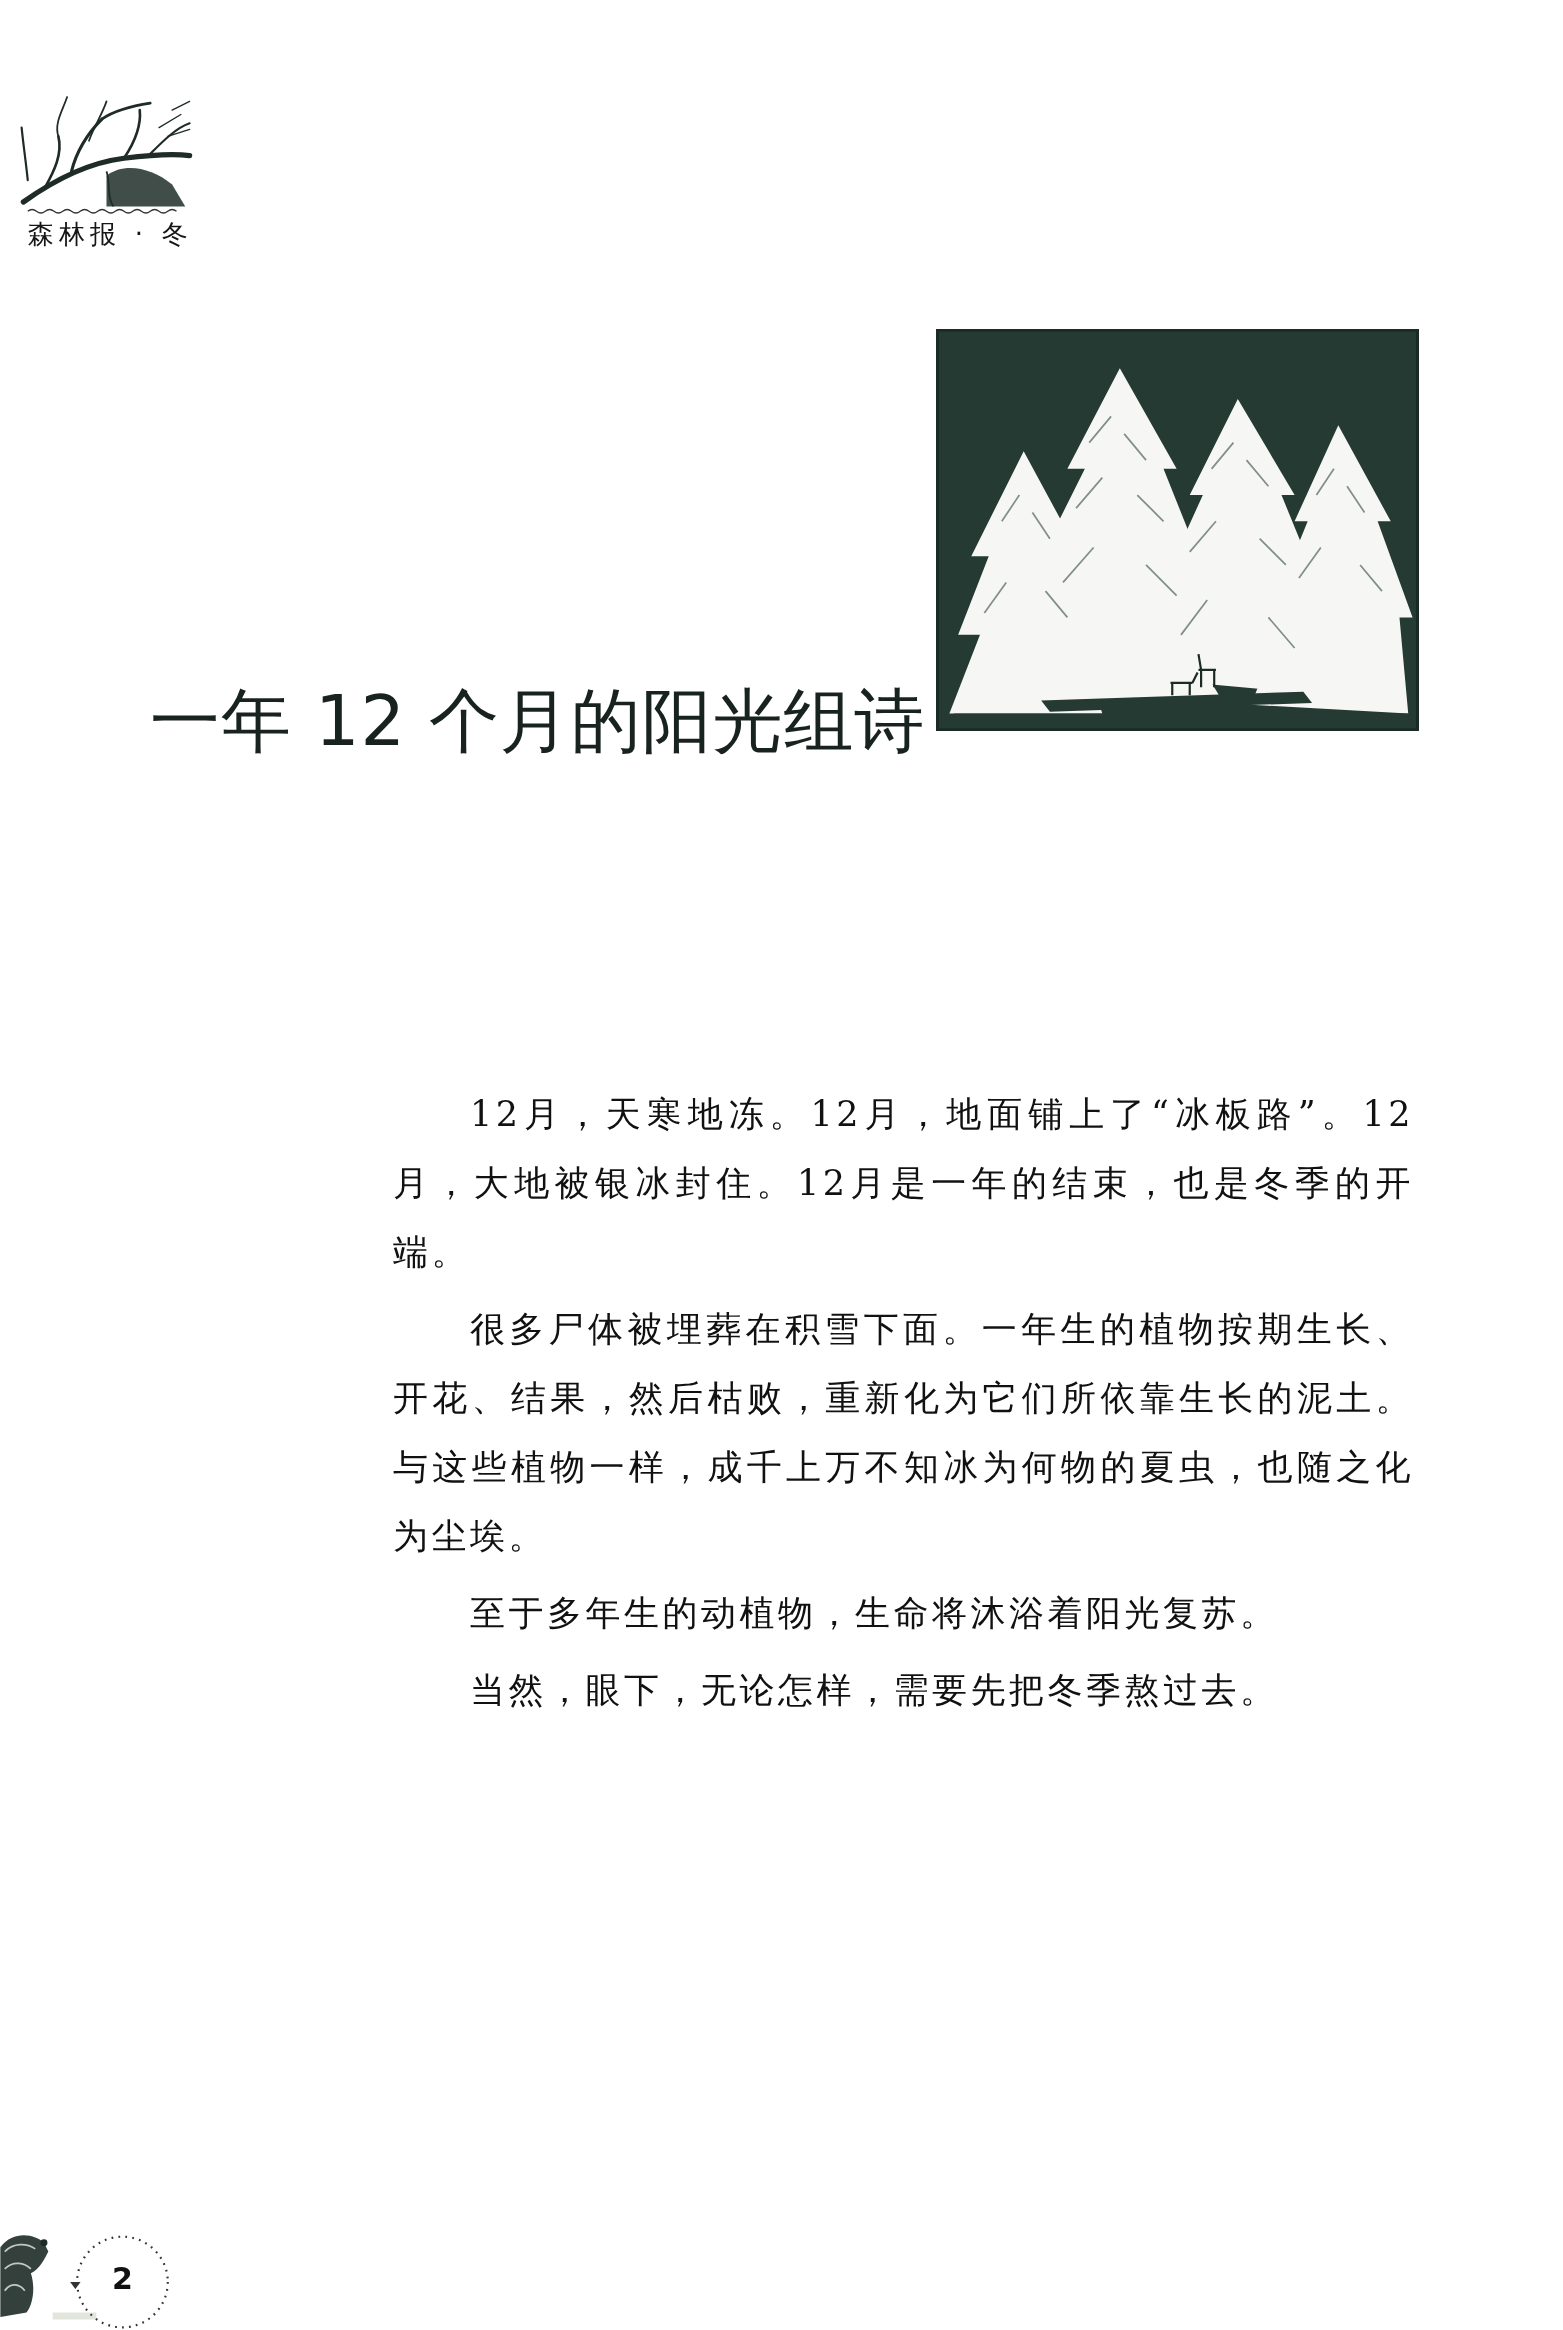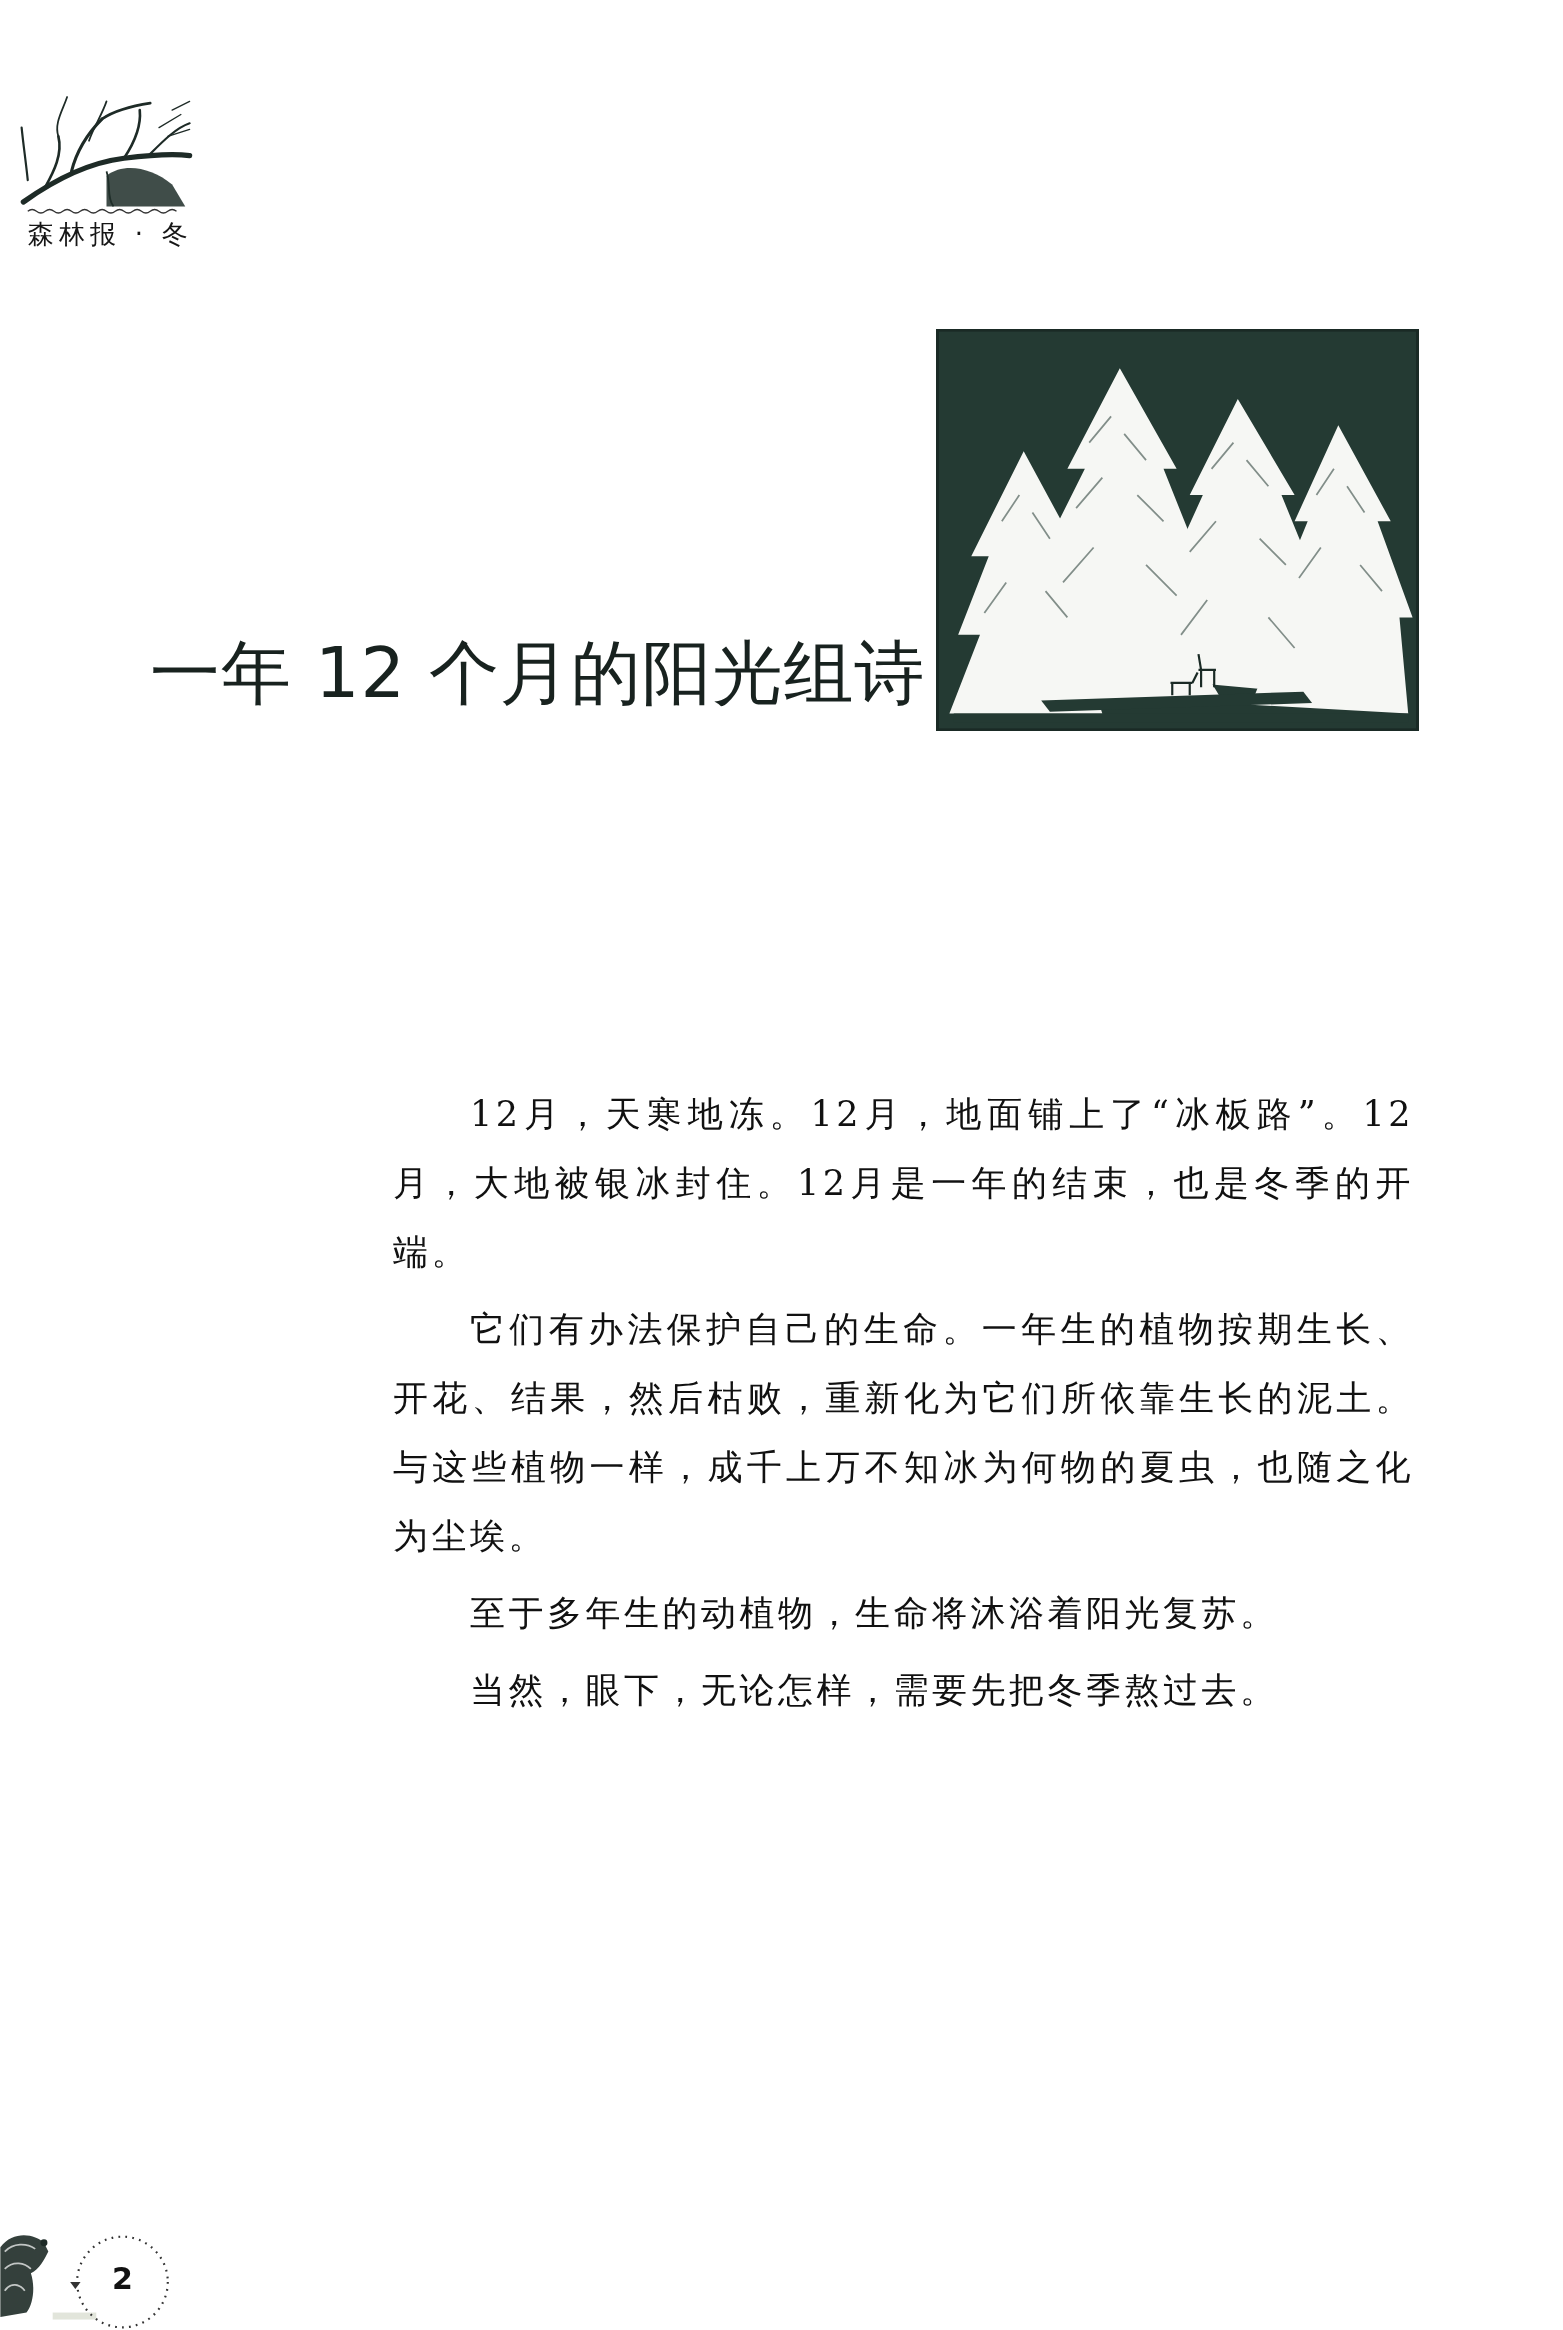--- a/index.html
+++ b/index.html
@@ -6,21 +6,21 @@
   body { width: 1563px; height: 2330px; position: relative; overflow: hidden;
          font-family: "DejaVu Serif", "Liberation Serif", serif; color: #111; }
 
   
   .header { position: absolute; left: 19px; top: 75px; width: 175px; height: 188px; text-align: center; }
   .header svg { position: absolute; left: 0; top: 0; }
   .header-label { position: absolute; left: 8.7px; top: 219px; font-family: "DejaVu Sans", sans-serif;
                   font-size: 26px; letter-spacing: 5.2px; color: #161616; white-space: nowrap; }
 
   
-  .title { position: absolute; left: 150px; top: 625px; font-family: "DejaVu Sans", sans-serif;
+  .title { position: absolute; left: 150px; top: 673px; font-family: "DejaVu Sans", sans-serif;
            font-size: 70px; font-weight: normal; color: #18221f; white-space: nowrap; letter-spacing: 0.9px;
            margin: 0; line-height: 96px; }
 
   
   .illustration { position: absolute; left: 936px; top: 329px; width: 483px; height: 402px; }
 
   
   .article { position: absolute; left: 385px; top: 1072px; width: 1037px; }
   .para { margin: 8px; font-size: 35px; line-height: 69px; text-indent: 77px; letter-spacing: 3.5px;
           text-align: justify; color: #111; font-family: "DejaVu Serif", "Liberation Serif", serif; }
@@ -84,21 +84,21 @@
 
     <g stroke="#1a2a25" stroke-width="2.5" fill="#1a2a25">
       <path d="M268 405 l25 0 M270 405 l0 14 M290 405 l0 14 M293 405 l6 -12" fill="none"></path>
       <path d="M300 390 l20 0 M303 390 l0 20 M318 390 l0 20 M303 390 l-3 -18" fill="none"></path>
     </g>
   </svg>
 </div>
 
 <div class="article">
   <p class="para">12月，天寒地冻。12月，地面铺上了“冰板路”。12月，大地被银冰封住。12月是一年的结束，也是冬季的开端。</p>
-  <p class="para">它们有办法保护自己的生命。一年生的植物按期生长、开花、结果，然后枯败，重新化为它们所依靠生长的泥土。与这些植物一样，成千上万不知冰为何物的夏虫，也随之化为尘埃。</p>
+  <p class="para">很多尸体被埋葬在积雪下面。一年生的植物按期生长、开花、结果，然后枯败，重新化为它们所依靠生长的泥土。与这些植物一样，成千上万不知冰为何物的夏虫，也随之化为尘埃。</p>
   <p class="para">至于多年生的动植物，生命将沐浴着阳光复苏。</p>
   <p class="para">当然，眼下，无论怎样，需要先把冬季熬过去。</p>
 </div>
 
 <div class="footer">
   <svg width="210" height="109" viewBox="0 0 240 125">
     <g fill="#1e2b27">
       <path d="M0 30 C15 10, 40 15, 50 25 L55 35 C50 45, 45 55, 35 60 C40 75, 38 95, 30 105 L0 110 Z" opacity="0.9"></path>
       <circle cx="50" cy="25" r="4"></circle>
     </g>

